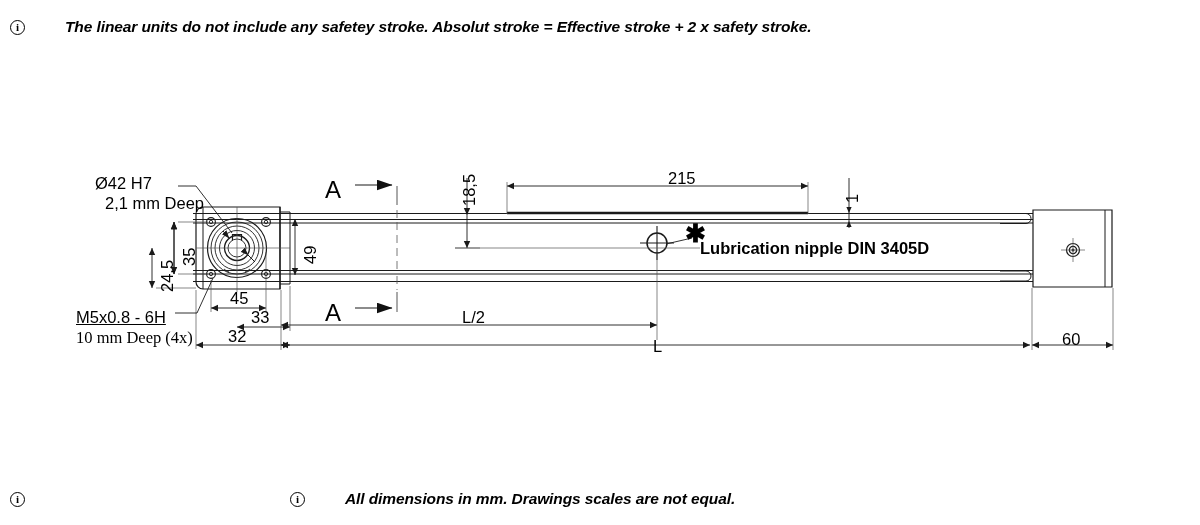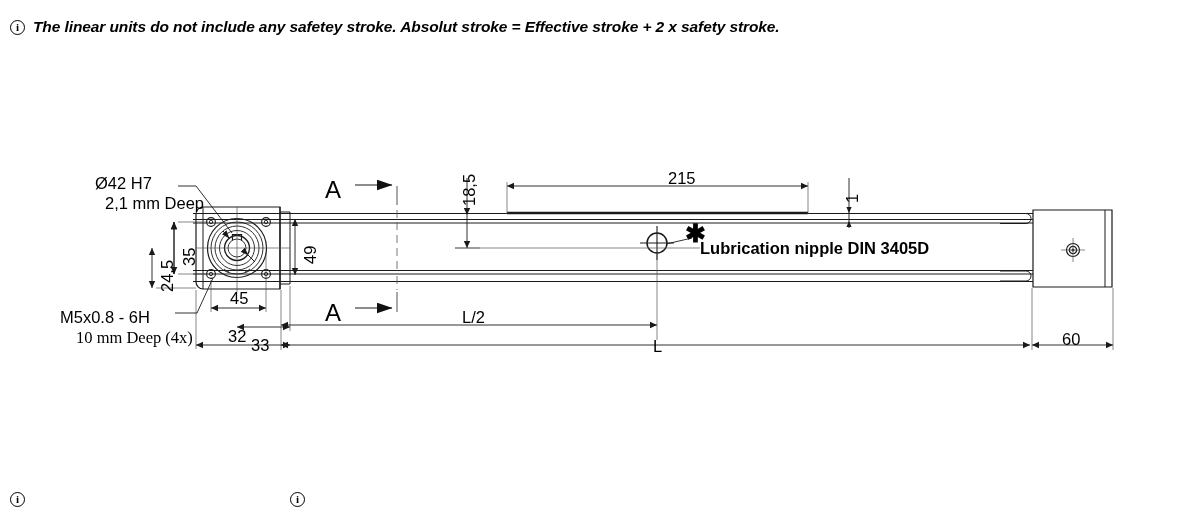--- a/index.html
+++ b/index.html
@@ -22,20 +22,21 @@
     width: 1200px;
     height: 525px;
   }
   .note {
     position: absolute;
     font-style: italic;
     font-weight: bold;
     font-size: 15.5px;
     white-space: nowrap;
     letter-spacing: -0.1px;
+    margin-left: 32px;
   }
   .note-icon {
     position: absolute;
     width: 15px;
     height: 15px;
     border: 1.4px solid #000;
     border-radius: 50%;
     box-sizing: border-box;
     font-style: normal;
     font-weight: bold;
@@ -80,20 +81,21 @@
 <body>
 
 <div id="drawing-root">
 
   <span class="note-icon" style="left:10px; top:20px;">i</span>
   <span class="note" style="left:33px; top:18px;">The linear units do not include any safetey stroke. Absolut stroke = Effective stroke + 2 x safety stroke.</span>
 
   <span class="note-icon" style="left:10px; top:492px;">i</span>
 
   <span class="note-icon" style="left:290px; top:492px;">i</span>
+  <span class="note" style="left:313px; top:490px;">All dimensions in mm. Drawings scales are not equal.</span>
 
   <svg class="cad" viewBox="0 0 1200 525">
     <defs>
       <marker id="ah" markerWidth="11" markerHeight="8" refX="10.5" refY="4" orient="auto" markerUnits="userSpaceOnUse">
         <path d="M0,0 L11,4 L0,8 Z" fill="#1a1a1a"></path>
       </marker>
       <marker id="ahr" markerWidth="11" markerHeight="8" refX="0.5" refY="4" orient="auto" markerUnits="userSpaceOnUse">
         <path d="M11,0 L0,4 L11,8 Z" fill="#1a1a1a"></path>
       </marker>
       <marker id="ahs" markerWidth="8" markerHeight="6" refX="7.5" refY="3" orient="auto" markerUnits="userSpaceOnUse">
@@ -302,33 +304,33 @@
 
         <path d="M175,313 L197,313 L213,278"></path>
       </g>
 
     </g>
   </svg>
 
   <span class="lbl" style="left:95px; top:174px;text-align:right;">Ø42 H7</span>
   <span class="lbl" style="left:105px; top:194px;">2,1 mm Deep</span>
 
-  <span class="lbl" style="left:60px; top:308px;">M5x0.8 - 6H</span>
+  <span class="lbl" style="left:76px; top:308px;text-decoration:underline;">M5x0.8 - 6H</span>
   <span class="lbl" style="left:76px; top:328px;font-family:Liberation Serif, serif;">10 mm Deep (4x)</span>
 
   <span class="lbl star" style="left:685px; top:228px;">✱</span>
   <span class="lbl" style="left:700px; top:239px;font-weight:bold;">Lubrication nipple DIN 3405D</span>
 
   <span class="lbl big" style="left:325px; top:176px;">A</span>
   <span class="lbl big" style="left:325px; top:299px;">A</span>
 
   <span class="dimtext rot" style="left:180px; top:266px;">35</span>
   <span class="dimtext rot" style="left:158px; top:292px;">24,5</span>
   <span class="dimtext" style="left:230px; top:289px;">45</span>
-  <span class="dimtext" style="left:251px; top:308px;margin-top:28px;">33</span>
+  <span class="dimtext" style="left:251px; top:308px;">33</span>
   <span class="dimtext" style="left:228px; top:327px;">32</span>
   <span class="dimtext rot" style="left:301px; top:264px;">49</span>
   <span class="dimtext rot" style="left:460px; top:206px;">18,5</span>
   <span class="dimtext" style="left:668px; top:169px;">215</span>
   <span class="dimtext rot" style="left:843px; top:203px;">1</span>
   <span class="dimtext" style="left:462px; top:308px;">L/2</span>
   <span class="dimtext" style="left:653px; top:337px;">L</span>
   <span class="dimtext" style="left:1062px; top:330px;">60</span>
 
 </div>

